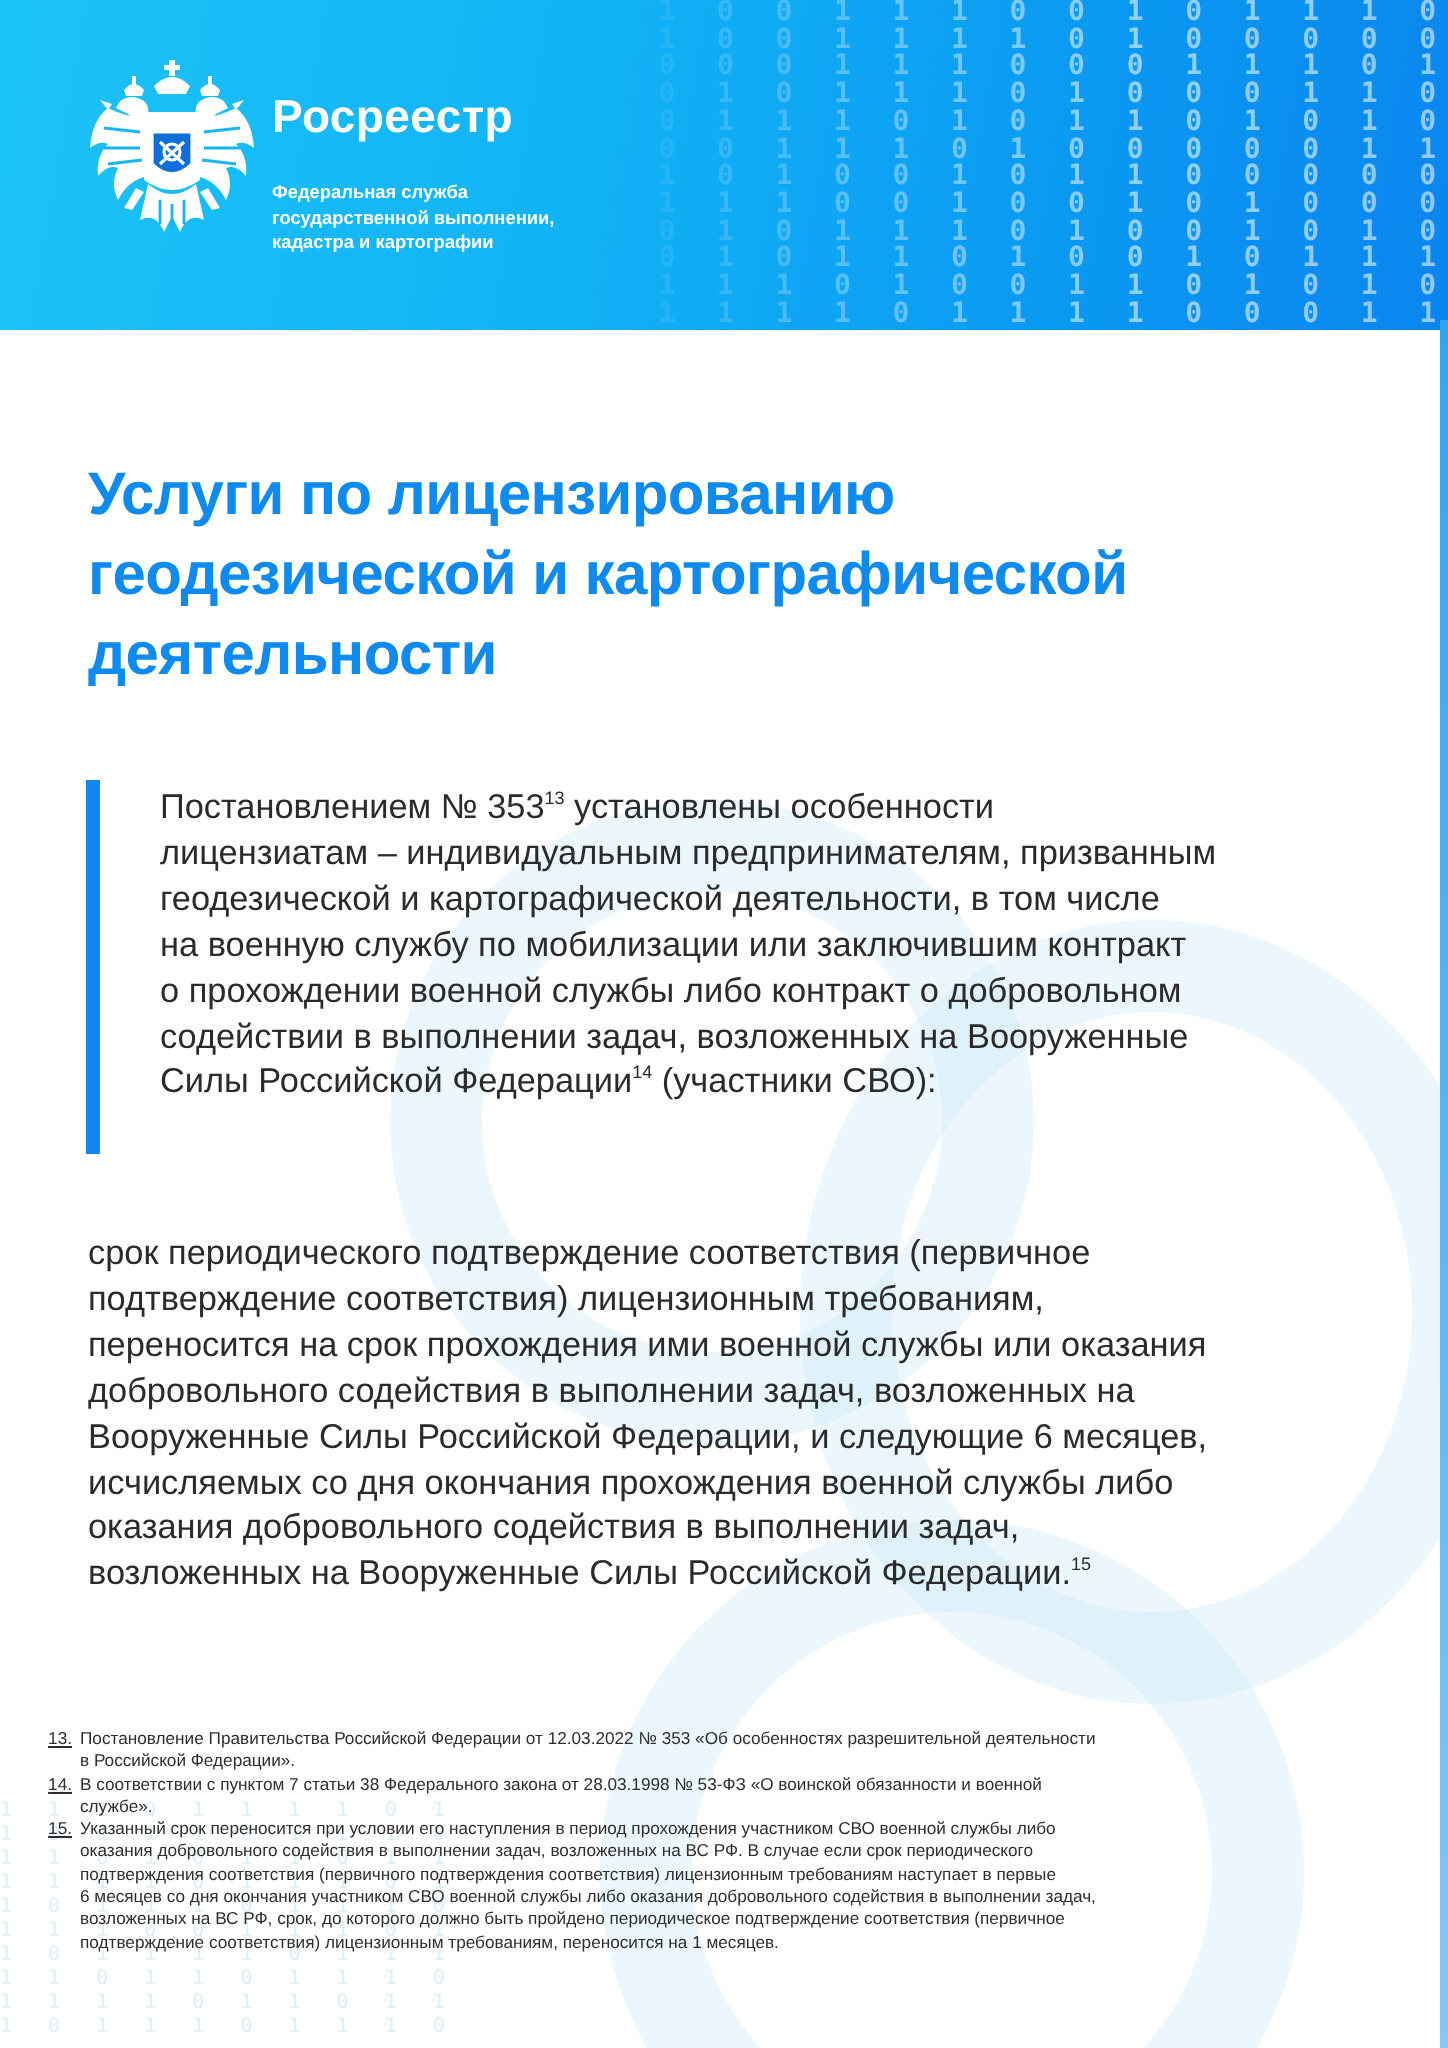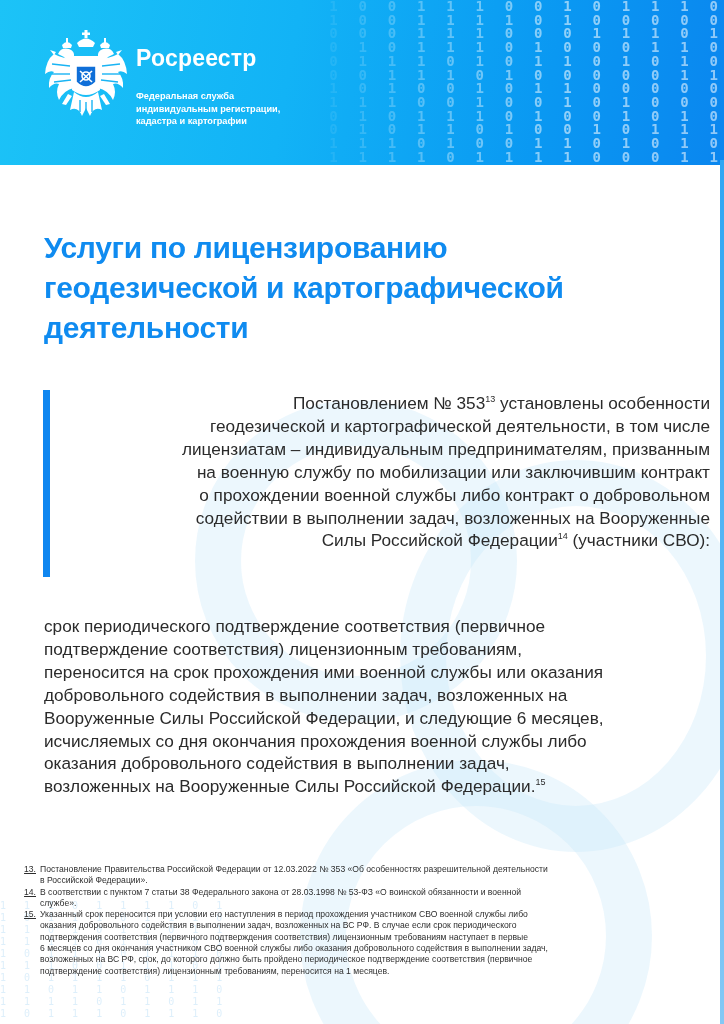--- a/index.html
+++ b/index.html
@@ -60,22 +60,22 @@
     letter-spacing: -0.3px;
   }
   .title div { white-space: nowrap; }
 
   
   .quote-bar {
     position: absolute; left: 43px; top: 390px; width: 7px; height: 187px;
     background: #0f86f0;
   }
   .quote {
-    position: absolute; left: 100px; top: 392px; width: 610px;
-    font-size: 17.2px; line-height: 22.9px; color: #2b2b2b; text-align: right;
+    position: absolute; left: 80px; top: 392px; width: 610px;
+    font-size: 17.2px; line-height: 22.9px; color: #2b2b2b;
   }
   .quote div, .body-text div { white-space: nowrap; }
   sup { font-size: 9px; line-height: 0; vertical-align: 7px; }
 
   .body-text {
     position: absolute; left: 44px; top: 615px; width: 640px;
     font-size: 17.2px; line-height: 22.9px; color: #2b2b2b;
   }
 
   
@@ -167,38 +167,38 @@
       <g stroke="#ffffff" stroke-width="1.6" fill="none">
         <path d="M36 41 L48 52"></path>
         <path d="M48 41 L36 52"></path>
         <circle cx="42" cy="46" r="4"></circle>
       </g>
     </svg>
 
     <div class="brand-name">Росреестр</div>
     <div class="brand-sub">
       <div>Федеральная служба</div>
-      <div>индивидуальным регистрации,</div>
+      <div>государственной выполнении,</div>
       <div>кадастра и картографии</div>
     </div>
   </div>
 
   <div class="right-edge"></div>
 
   <h1 class="title" style="margin:0;">
     <div>Услуги по лицензированию</div>
     <div>геодезической и картографической</div>
     <div>деятельности</div>
   </h1>
 
   <div class="quote-bar"></div>
   <div class="quote">
     <div><span>Постановлением № 353</span><sup>13</sup><span> установлены особенности</span></div>
+    <div>лицензиатам – индивидуальным предпринимателям, призванным</div>
     <div>геодезической и картографической деятельности, в том числе</div>
-    <div>лицензиатам – индивидуальным предпринимателям, призванным</div>
     <div>на военную службу по мобилизации или заключившим контракт</div>
     <div>о прохождении военной службы либо контракт о добровольном</div>
     <div>содействии в выполнении задач, возложенных на Вооруженные</div>
     <div><span>Силы Российской Федерации</span><sup>14</sup><span> (участники СВО):</span></div>
   </div>
 
   <div class="body-text">
     <div>срок периодического подтверждение соответствия (первичное</div>
     <div>подтверждение соответствия) лицензионным требованиям,</div>
     <div>переносится на срок прохождения ими военной службы или оказания</div>

